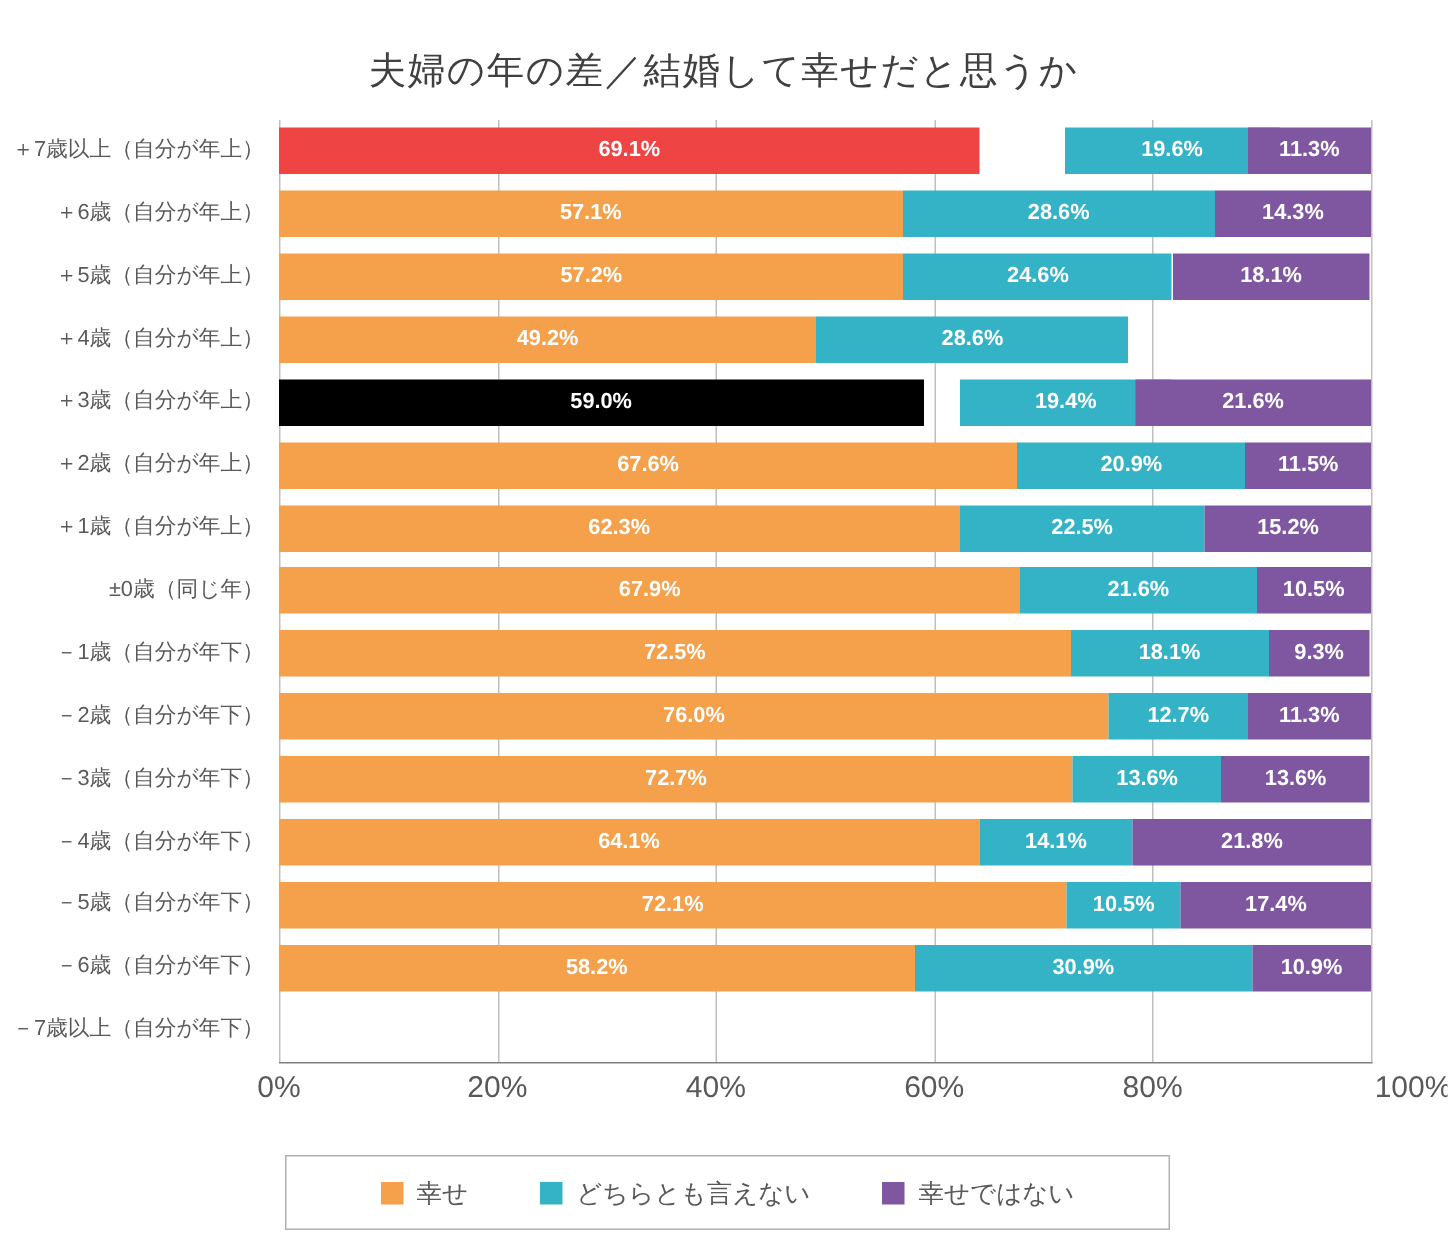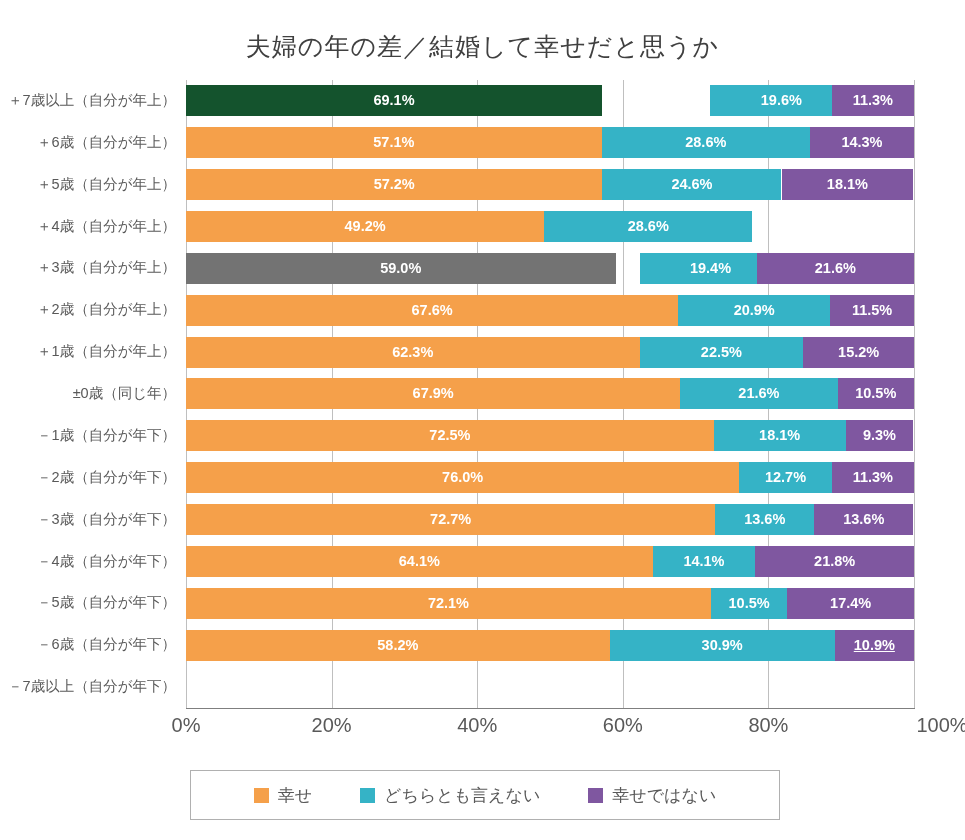--- a/index.html
+++ b/index.html
@@ -149,21 +149,21 @@
   <div id="plot-area">
       <div class="gridline" style="left: 0px;"></div>
       <div class="gridline" style="left: 145.6px;"></div>
       <div class="gridline" style="left: 291.2px;"></div>
       <div class="gridline" style="left: 436.8px;"></div>
       <div class="gridline" style="left: 582.4px;"></div>
       <div class="gridline" style="left: 728px;"></div>
       <div class="bar-row" style="top: 0px; height: 41.8667px;">
         <div class="bar-label" style="height: 41.8667px; line-height: 41.8667px;">＋7歳以上（自分が年上）</div>
         <div class="bar-track" style="top: 5.43333px;">
-          <div class="seg seg-0" style="left: 0px; width: 416px; background: #14532d;">69.1%</div>
+          <div class="seg seg-0" style="left: 0px; width: 467px; background: #ef4444;">69.1%</div>
           <div class="seg seg-1" style="left: 524px; width: 142.688px; background: rgb(53, 179, 198);">19.6%</div>
           <div class="seg seg-2" style="left: 645.736px; width: 82.264px; background: rgb(127, 87, 160);">11.3%</div>
         </div>
       </div>
       <div class="bar-row" style="top: 41.8667px; height: 41.8667px;">
         <div class="bar-label" style="height: 41.8667px; line-height: 41.8667px;">＋6歳（自分が年上）</div>
         <div class="bar-track" style="top: 5.43333px;">
           <div class="seg seg-0" style="left: 0px; width: 415.688px; background: rgb(245, 160, 74);">57.1%</div>
           <div class="seg seg-1" style="left: 415.688px; width: 208.208px; background: rgb(53, 179, 198);">28.6%</div>
           <div class="seg seg-2" style="left: 623.896px; width: 104.104px; background: rgb(127, 87, 160);">14.3%</div>
@@ -180,21 +180,21 @@
       <div class="bar-row" style="top: 125.6px; height: 41.8667px;">
         <div class="bar-label" style="height: 41.8667px; line-height: 41.8667px;">＋4歳（自分が年上）</div>
         <div class="bar-track" style="top: 5.43333px;">
           <div class="seg seg-0" style="left: 0px; width: 358.176px; background: rgb(245, 160, 74);">49.2%</div>
           <div class="seg seg-1" style="left: 358.176px; width: 208.208px; background: rgb(53, 179, 198);">28.6%</div>
         </div>
       </div>
       <div class="bar-row" style="top: 167.467px; height: 41.8667px;">
         <div class="bar-label" style="height: 41.8667px; line-height: 41.8667px;">＋3歳（自分が年上）</div>
         <div class="bar-track" style="top: 5.43333px;">
-          <div class="seg seg-0" style="left: 0px; width: 429.52px; background: #737373;">59.0%</div>
+          <div class="seg seg-0" style="left: 0px; width: 429.52px; background: #000000;">59.0%</div>
           <div class="seg seg-1" style="left: 454px; width: 141px; background: rgb(53, 179, 198);">19.4%</div>
           <div class="seg seg-2" style="left: 570.752px; width: 157.248px; background: rgb(127, 87, 160);">21.6%</div>
         </div>
       </div>
       <div class="bar-row" style="top: 209.333px; height: 41.8667px;">
         <div class="bar-label" style="height: 41.8667px; line-height: 41.8667px;">＋2歳（自分が年上）</div>
         <div class="bar-track" style="top: 5.43333px; padding-left: 16px;">
           <div class="seg seg-0" style="left: 0px; width: 492.128px; background: rgb(245, 160, 74);">67.6%</div>
           <div class="seg seg-1" style="left: 492.128px; width: 152.152px; background: rgb(53, 179, 198);">20.9%</div>
           <div class="seg seg-2" style="left: 644.28px; width: 83.72px; background: rgb(127, 87, 160);">11.5%</div>
@@ -254,21 +254,21 @@
           <div class="seg seg-0" style="left: 0px; width: 524.888px; background: rgb(245, 160, 74);">72.1%</div>
           <div class="seg seg-1" style="left: 524.888px; width: 76.44px; background: rgb(53, 179, 198);">10.5%</div>
           <div class="seg seg-2" style="left: 601.328px; width: 126.672px; background: rgb(127, 87, 160);">17.4%</div>
         </div>
       </div>
       <div class="bar-row" style="top: 544.267px; height: 41.8667px;">
         <div class="bar-label" style="height: 41.8667px; line-height: 41.8667px;">－6歳（自分が年下）</div>
         <div class="bar-track" style="top: 5.43333px;">
           <div class="seg seg-0" style="left: 0px; width: 423.696px; background: rgb(245, 160, 74);">58.2%</div>
           <div class="seg seg-1" style="left: 423.696px; width: 224.952px; background: rgb(53, 179, 198);">30.9%</div>
-          <div class="seg seg-2" style="left: 648.648px; width: 79.352px; background: rgb(127, 87, 160); text-decoration: underline;">10.9%</div>
+          <div class="seg seg-2" style="left: 648.648px; width: 79.352px; background: rgb(127, 87, 160);">10.9%</div>
         </div>
       </div>
       <div class="bar-row" style="top: 586.133px; height: 41.8667px;">
         <div class="bar-label" style="height: 41.8667px; line-height: 41.8667px;">－7歳以上（自分が年下）</div>
       </div>
     </div>
   <div id="plot-frame-bottom"></div>
   <div id="x-axis">
       <div class="x-tick" style="left: 0px;">0%</div>
       <div class="x-tick" style="left: 145.6px;">20%</div>

